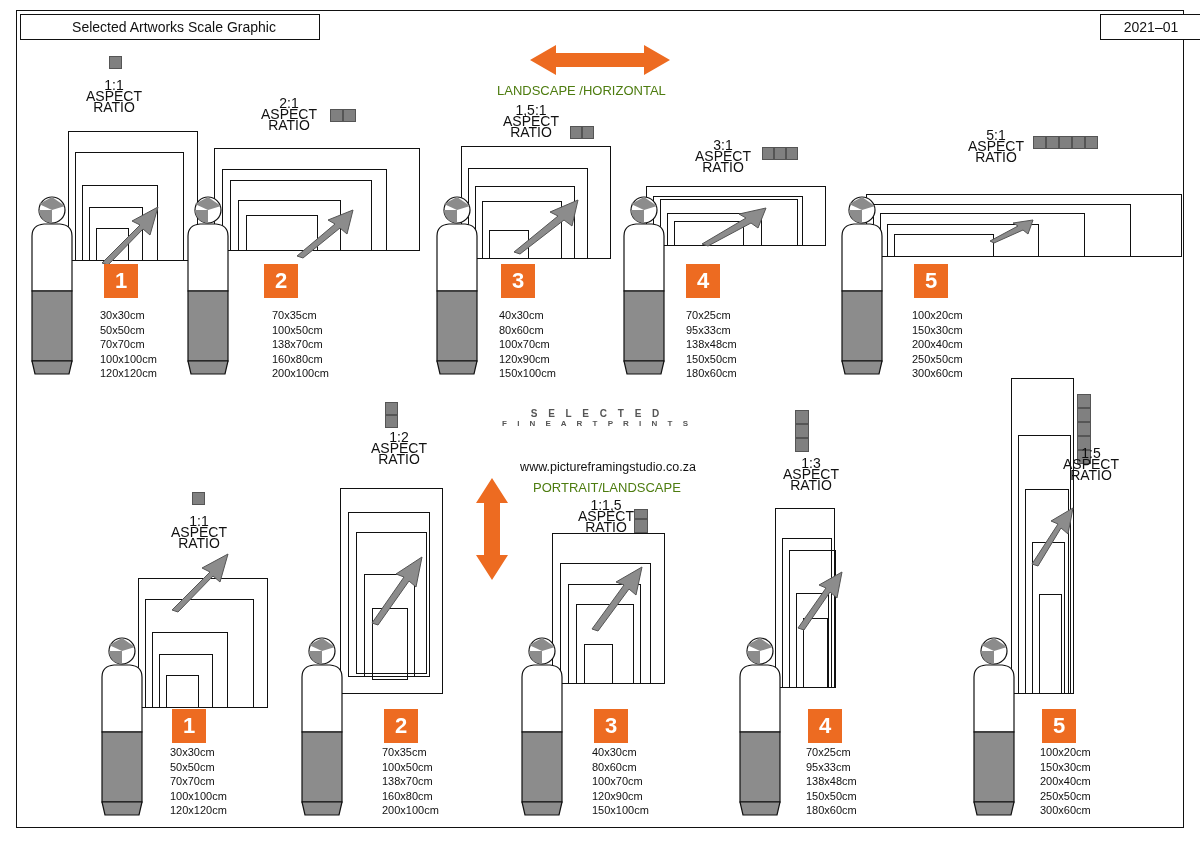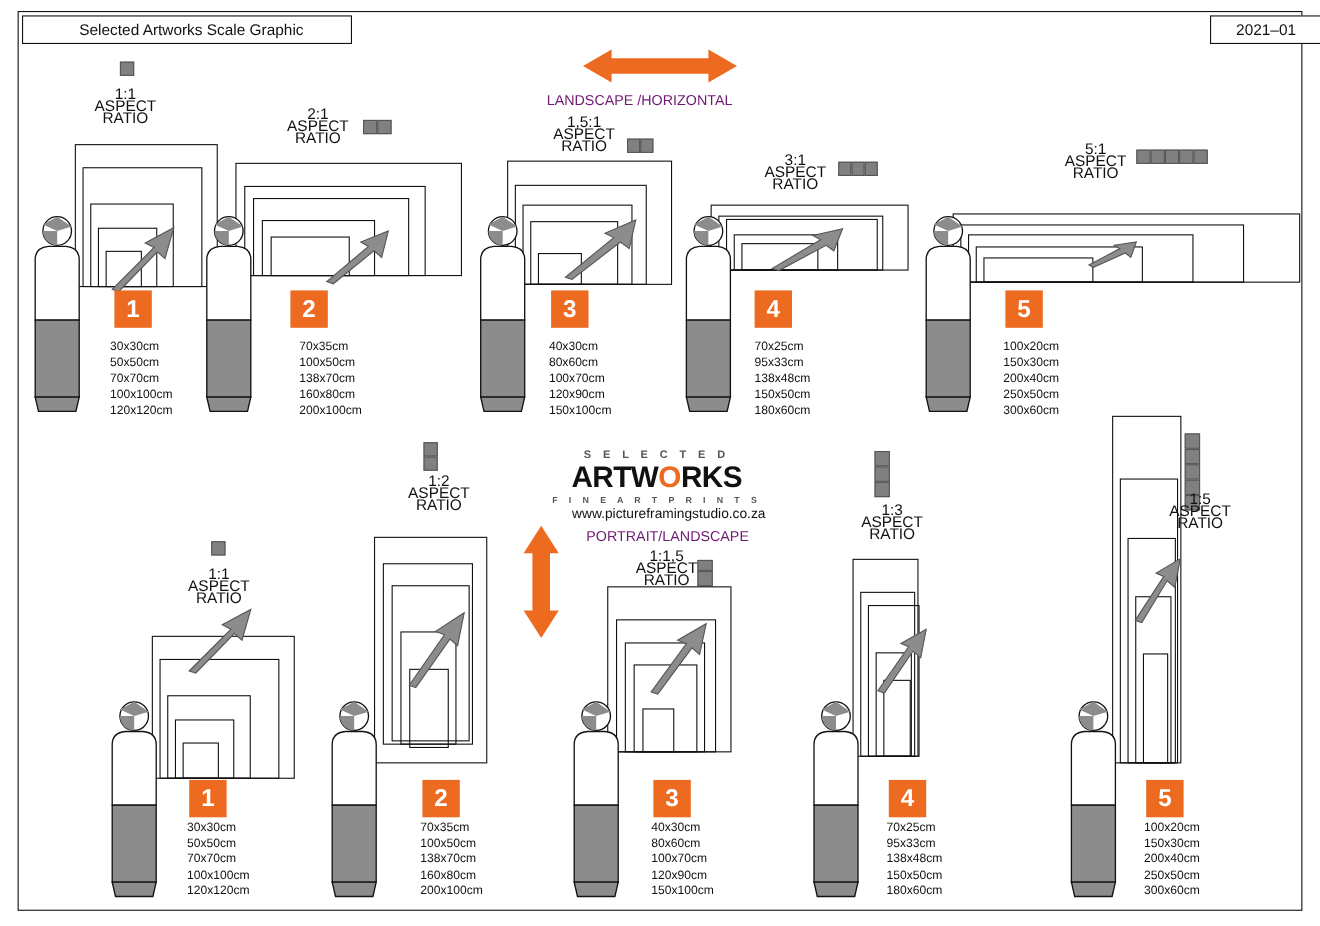--- a/index.html
+++ b/index.html
@@ -23,21 +23,21 @@
     display:flex;align-items:center;justify-content:center;
     font-size:14px;box-sizing:border-box;
   }
   #hdr-left{left:20px;top:14px;width:300px;height:26px;justify-content:center;padding-left:8px;}
   #hdr-center{left:452px;top:14px;width:296px;height:26px;}
   #hdr-right{left:1100px;top:14px;width:102px;height:26px;}
   .hdr-center-inner{font-size:14px;}
   .hdr-center-inner .copy{font-size:10px;}
 
   .dir-label{
-    position:absolute;font-size:13px;color:#701a75;white-space:nowrap;
+    position:absolute;font-size:13px;color:#4d7c0f;white-space:nowrap;
   }
   .arrow-h{
     position:absolute;
   }
   .ratio-lbl{
     position:absolute;text-align:center;font-size:14px;line-height:11px;white-space:nowrap;
   }
   .swatch{
     position:absolute;background:#808080;border:1px solid #555;box-sizing:border-box;
   }
@@ -305,21 +305,20 @@
   <div class="size-list" style="left:912px;top:308px;">
     <div>100x20cm</div>
     <div>150x30cm</div>
     <div>200x40cm</div>
     <div>250x50cm</div>
     <div>300x60cm</div>
   </div>
 
   <div class="logo" style="left:492px;top:408px;width:210px;">
     <div class="l1">S E L E C T E D</div>
-    <div class="l2"><span>ARTW</span><span class="o">O</span><span>RKS</span></div>
     <div class="l3">F I N E   A R T   P R I N T S</div>
   </div>
   <div class="weburl" style="left:488px;top:460px;width:240px;">www.pictureframingstudio.co.za</div>
   <div class="dir-label" style="left:533px;top:480px;">PORTRAIT/LANDSCAPE</div>
 
   <div class="arrow-h" style="left:470px;top:478px;">
     <svg width="44" height="102" viewBox="0 0 44 102">
       <polygon points="22,0 38,25 30,25 30,77 38,77 22,102 6,77 14,77 14,25 6,25" fill="#ED6B21"></polygon>
     </svg>
   </div>

